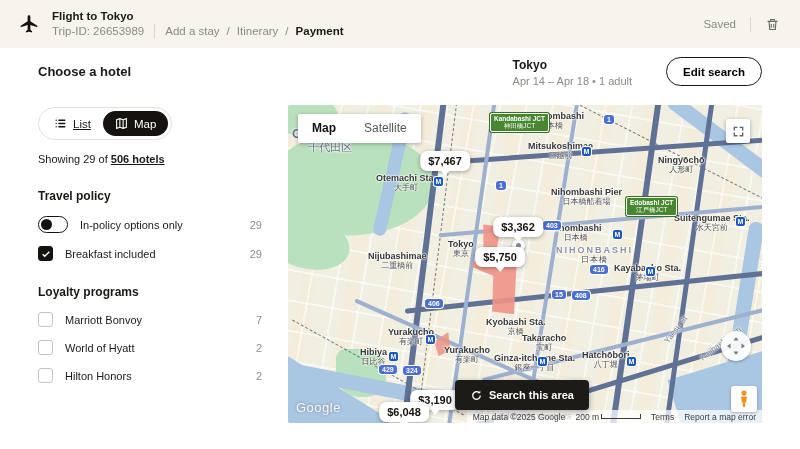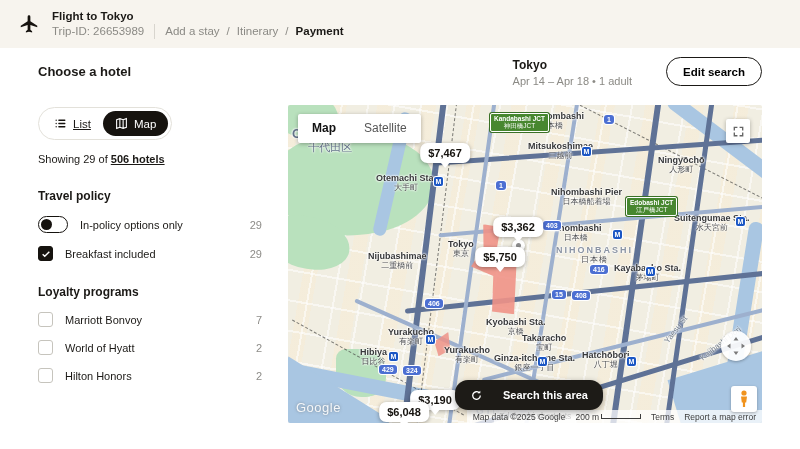--- a/index.html
+++ b/index.html
@@ -93,21 +93,21 @@
        box-shadow:0 1px 4px rgba(0,0,0,.3);display:flex;align-items:center;height:29px;}
   .maptype .mt{padding:0 14px;font-size:12px;color:#565656;cursor:pointer;line-height:29px;}
   .maptype .mt.sel{font-weight:700;color:#111;}
   .fullscreen{position:absolute;z-index:6;right:12px;top:14px;width:24px;height:24px;background:#fff;border-radius:2px;
        box-shadow:0 1px 4px rgba(0,0,0,.3);display:flex;align-items:center;justify-content:center;cursor:pointer;}
   .pan{position:absolute;z-index:6;left:433px;top:226px;width:30px;height:30px;border-radius:50%;
        background:rgba(255,255,255,.92);box-shadow:0 1px 3px rgba(0,0,0,.3);cursor:pointer;}
   .pegman{position:absolute;z-index:6;left:443px;top:281px;width:26px;height:26px;background:#fff;border-radius:3px;
        box-shadow:0 1px 3px rgba(0,0,0,.3);display:flex;align-items:center;justify-content:center;cursor:pointer;}
   .search-area{position:absolute;z-index:7;left:167px;top:275px;height:30px;background:#1d1b17;color:#fff;border:none;
-       border-radius:13px;display:flex;align-items:center;gap:20px;padding:0 15px;font-size:11px;font-weight:700;
+       border-radius:4px;display:flex;align-items:center;gap:6px;padding:0 15px;font-size:11px;font-weight:700;
        font-family:"Liberation Sans",sans-serif;box-shadow:0 2px 6px rgba(0,0,0,.35);cursor:pointer;}
   .glogo{position:absolute;z-index:5;left:8px;bottom:8px;font-size:13px;font-weight:400;letter-spacing:.5px;
        color:rgba(255,255,255,.9);text-shadow:0 0 3px rgba(90,90,90,.6);}
   .attrib{position:absolute;z-index:5;right:0;bottom:0;height:13px;display:flex;align-items:center;gap:10px;
        background:rgba(255,255,255,.75);padding:0 6px;font-size:8.5px;color:#3c3c3c;white-space:nowrap;}
   .attrib a{color:#3c3c3c;text-decoration:none;cursor:pointer;}
   .scalebar{width:38px;height:4px;border:1px solid #3c3c3c;border-top:none;margin-left:2px;}
   .kbd{position:absolute;z-index:5;left:206px;bottom:0;height:13px;background:rgba(255,255,255,.75);
        font-size:8.5px;color:#3c3c3c;padding:0 5px;line-height:13px;cursor:pointer;}
 </style>
@@ -126,20 +126,27 @@
         <span class="vdiv"></span>
         <span class="crumbs">
           <a class="crumb">Add a stay</a>
           <span class="crumb-sep">/</span>
           <a class="crumb">Itinerary</a>
           <span class="crumb-sep">/</span>
           <a class="crumb active">Payment</a>
         </span>
       </div>
     </div>
+  </div>
+  <div class="hdr-right">
+    <span class="saved">Saved</span>
+    <span class="vdiv"></span>
+    <svg class="trash" viewBox="0 0 24 24" fill="none" stroke="#6b6a66" stroke-width="1.8">
+      <path d="M4 7h16M9 7V4h6v3M6.5 7l1 13h9l1-13M10 11v6M14 11v6"></path>
+    </svg>
   </div>
 </div>
 
 <div class="page-title">Choose a hotel</div>
 <div class="search-summary">
   <div class="ss-loc">Tokyo</div>
   <div class="ss-dates">Apr 14 – Apr 18 • 1 adult</div>
 </div>
 <button class="edit-btn">Edit search</button>
 
@@ -322,18 +329,18 @@
     <div class="metro" style="left: 146px; top: 72px;">M</div>
     <div class="metro" style="left: 294px; top: 42px;">M</div>
     <div class="metro" style="left: 325px; top: 125px;">M</div>
     <div class="metro" style="left: 101px; top: 247px;">M</div>
     <div class="metro" style="left: 138px; top: 230px;">M</div>
     <div class="metro" style="left: 250px; top: 252px;">M</div>
     <div class="metro" style="left: 339px; top: 252px;">M</div>
     <div class="metro" style="left: 358px; top: 162px;">M</div>
     <div class="metro" style="left: 448px; top: 112px;">M</div>
     <div class="metro" style="left: 150px; top: 294px;">M</div>
-    <div class="pin" style="left: 157px; top: 38px;">$7,467</div>
+    <div class="pin" style="left: 157px; top: 46px;">$7,467</div>
     <div class="pin" style="left: 230px; top: 112px;">$3,362</div>
     <div class="pin" style="left: 212px; top: 142px;">$5,750</div>
     <div class="pin" style="left: 147px; top: 285px;">$3,190</div>
     <div class="pin" style="left: 116px; top: 297px;">$6,048</div>
   </div>
 
 </body></html>

